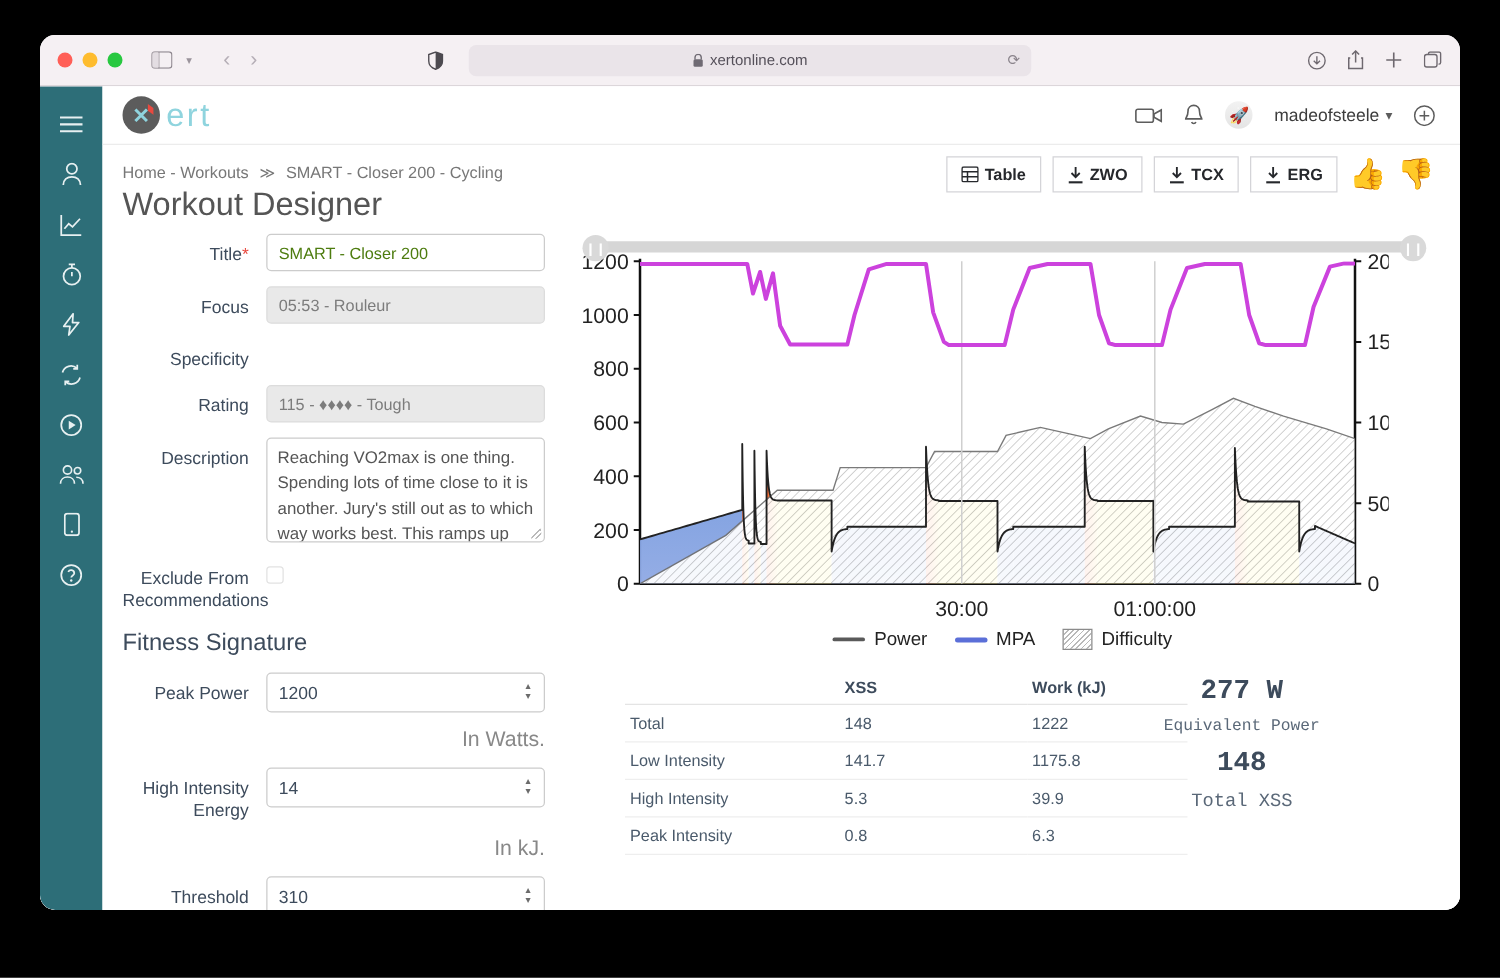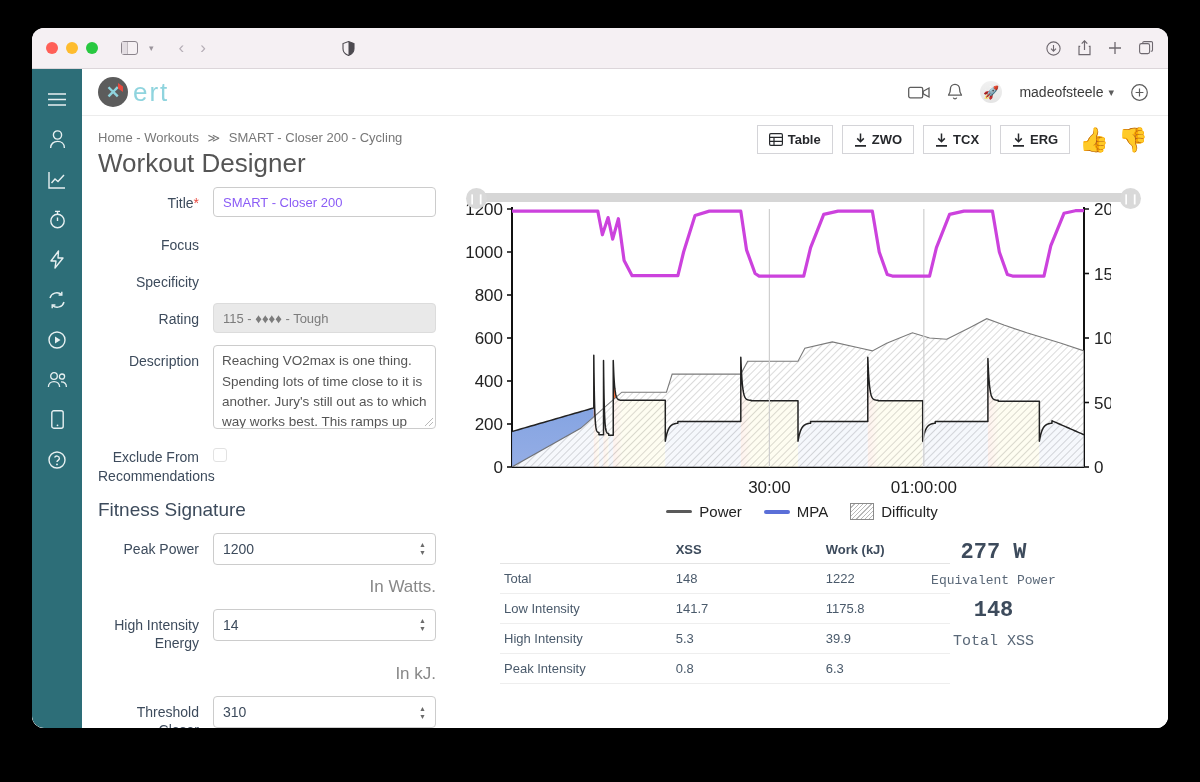--- a/index.html
+++ b/index.html
@@ -102,21 +102,21 @@
   .col-right { flex: 1; padding-left: 10px; }
 
   .frow { display: flex; align-items: flex-start; margin-bottom: 12px; }
   .flabel {
     width: 115px; flex: 0 0 115px; text-align: right; padding-right: 14px;
     font-size: 14px; color: #3d4b5c; padding-top: 7px; line-height: 1.3;
   }
   .req { color: #e8493f; }
   .finput {
     flex: 1; height: 30px; border: 1px solid #ccc; border-radius: 4px;
-    padding: 0 9px; font-size: 13px; color: #8b5cf6;
+    padding: 0 9px; font-size: 13px; color: #4d7c0f;
     display: flex; align-items: center; background: #fff;
   }
   .finput.ro { background: #e9e9e9; border-color: #dcdcdc; color: #7c7c7c; }
   .ftext {
     flex: 1; height: 84px; border: 1px solid #ccc; border-radius: 4px;
     padding: 5px 8px; font-size: 13.5px; color: #555; line-height: 1.5;
     overflow: hidden; position: relative; background: #fff;
   }
   .ftext::after {
     content: ""; position: absolute; right: 2px; bottom: 2px;
@@ -200,20 +200,30 @@
     <div class="nav-arrows">
       <span>‹</span>
       <span>›</span>
     </div>
     <span class="chr-icon shield">
       <svg width="13" height="15" viewBox="0 0 13 15">
           <path d="M6.5 0.6 12 2.6v5.2c0 3.6-2.5 5.6-5.5 6.6C3.5 13.4 1 11.4 1 7.8V2.6z" fill="none" stroke="#4d4a50" stroke-width="1.1"></path>
           <path d="M6.5 0.6 12 2.6v5.2c0 3.6-2.5 5.6-5.5 6.6z" fill="#4d4a50"></path>
         </svg>
     </span>
+    <div class="urlbar">
+      <span>
+        <svg width="9" height="11" viewBox="0 0 9 11">
+            <path d="M2 4.5V3a2.5 2.5 0 0 1 5 0v1.5" fill="none" stroke="#6f6a73" stroke-width="1.1"></path>
+            <rect x="0.8" y="4.3" width="7.4" height="6" rx="1.2" fill="#6f6a73"></rect>
+          </svg>
+      </span>
+      <span>xertonline.com</span>
+      <span class="reload">⟳</span>
+    </div>
     <div class="chr-right">
       <span>
         <svg width="15" height="15" viewBox="0 0 15 15">
             <circle cx="7.5" cy="7.5" r="6.6" fill="none" stroke="#6e686f" stroke-width="1.1"></circle>
             <path d="M7.5 4v6M5 7.6l2.5 2.5L10 7.6" fill="none" stroke="#6e686f" stroke-width="1.1"></path>
           </svg>
       </span>
       <span>
         <svg width="13" height="16" viewBox="0 0 13 16">
             <path d="M6.5 1v9" fill="none" stroke="#6e686f" stroke-width="1.2"></path>
@@ -389,20 +399,21 @@
 
             <div class="frow">
               <div class="flabel">
                 <span>Title</span><span class="req">*</span>
               </div>
               <div class="finput">SMART - Closer 200</div>
             </div>
 
             <div class="frow">
               <div class="flabel">Focus</div>
+              <div class="finput ro">05:53 - Rouleur</div>
             </div>
 
             <div class="frow">
               <div class="flabel">Specificity</div>
             </div>
 
             <div class="frow">
               <div class="flabel">Rating</div>
               <div class="finput ro">115 - ♦♦♦♦ - Tough</div>
             </div>

